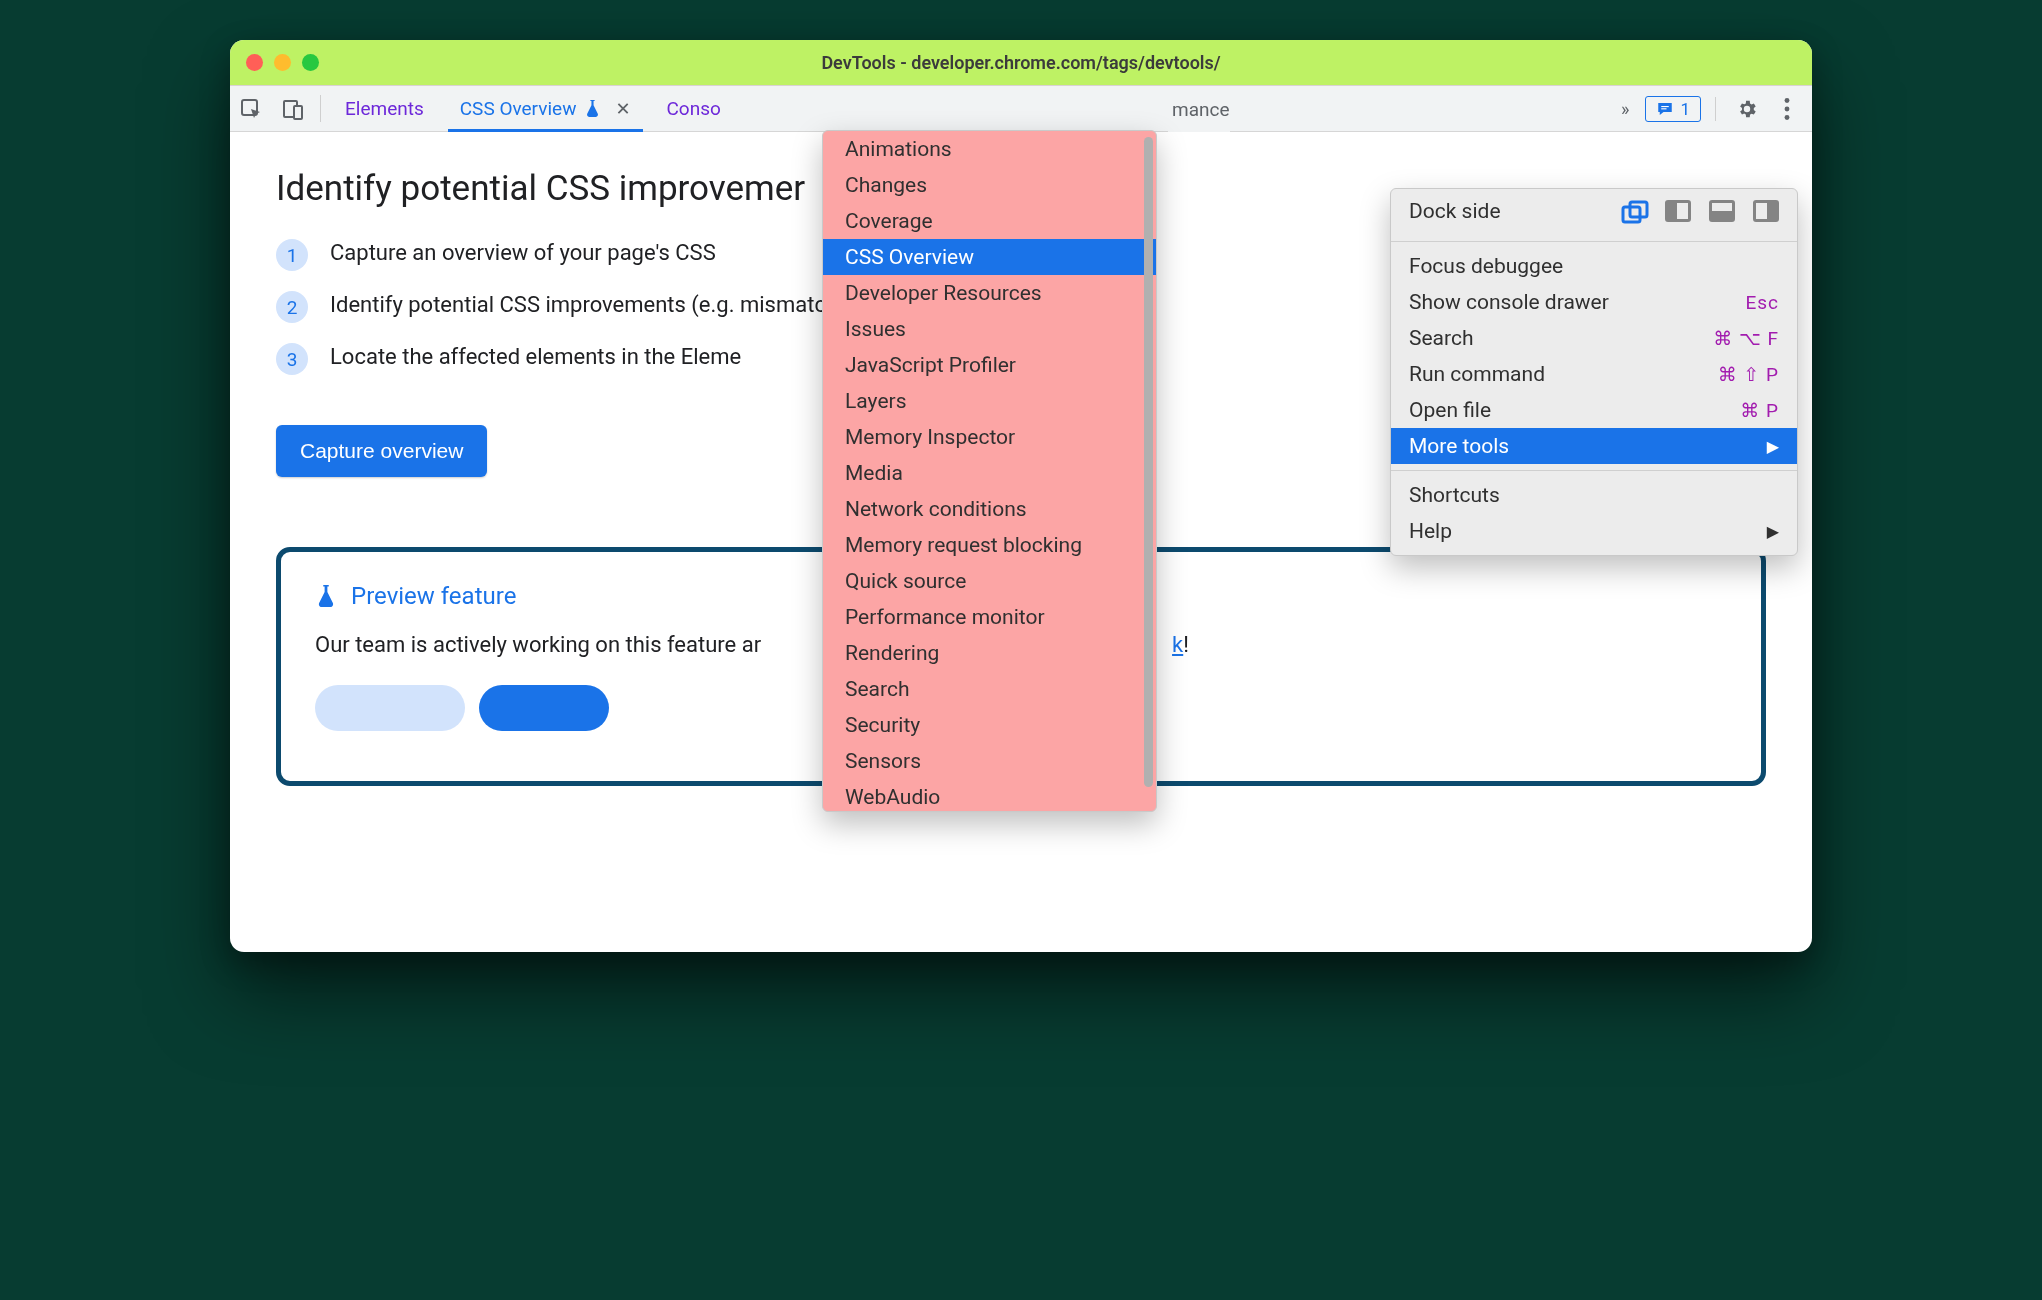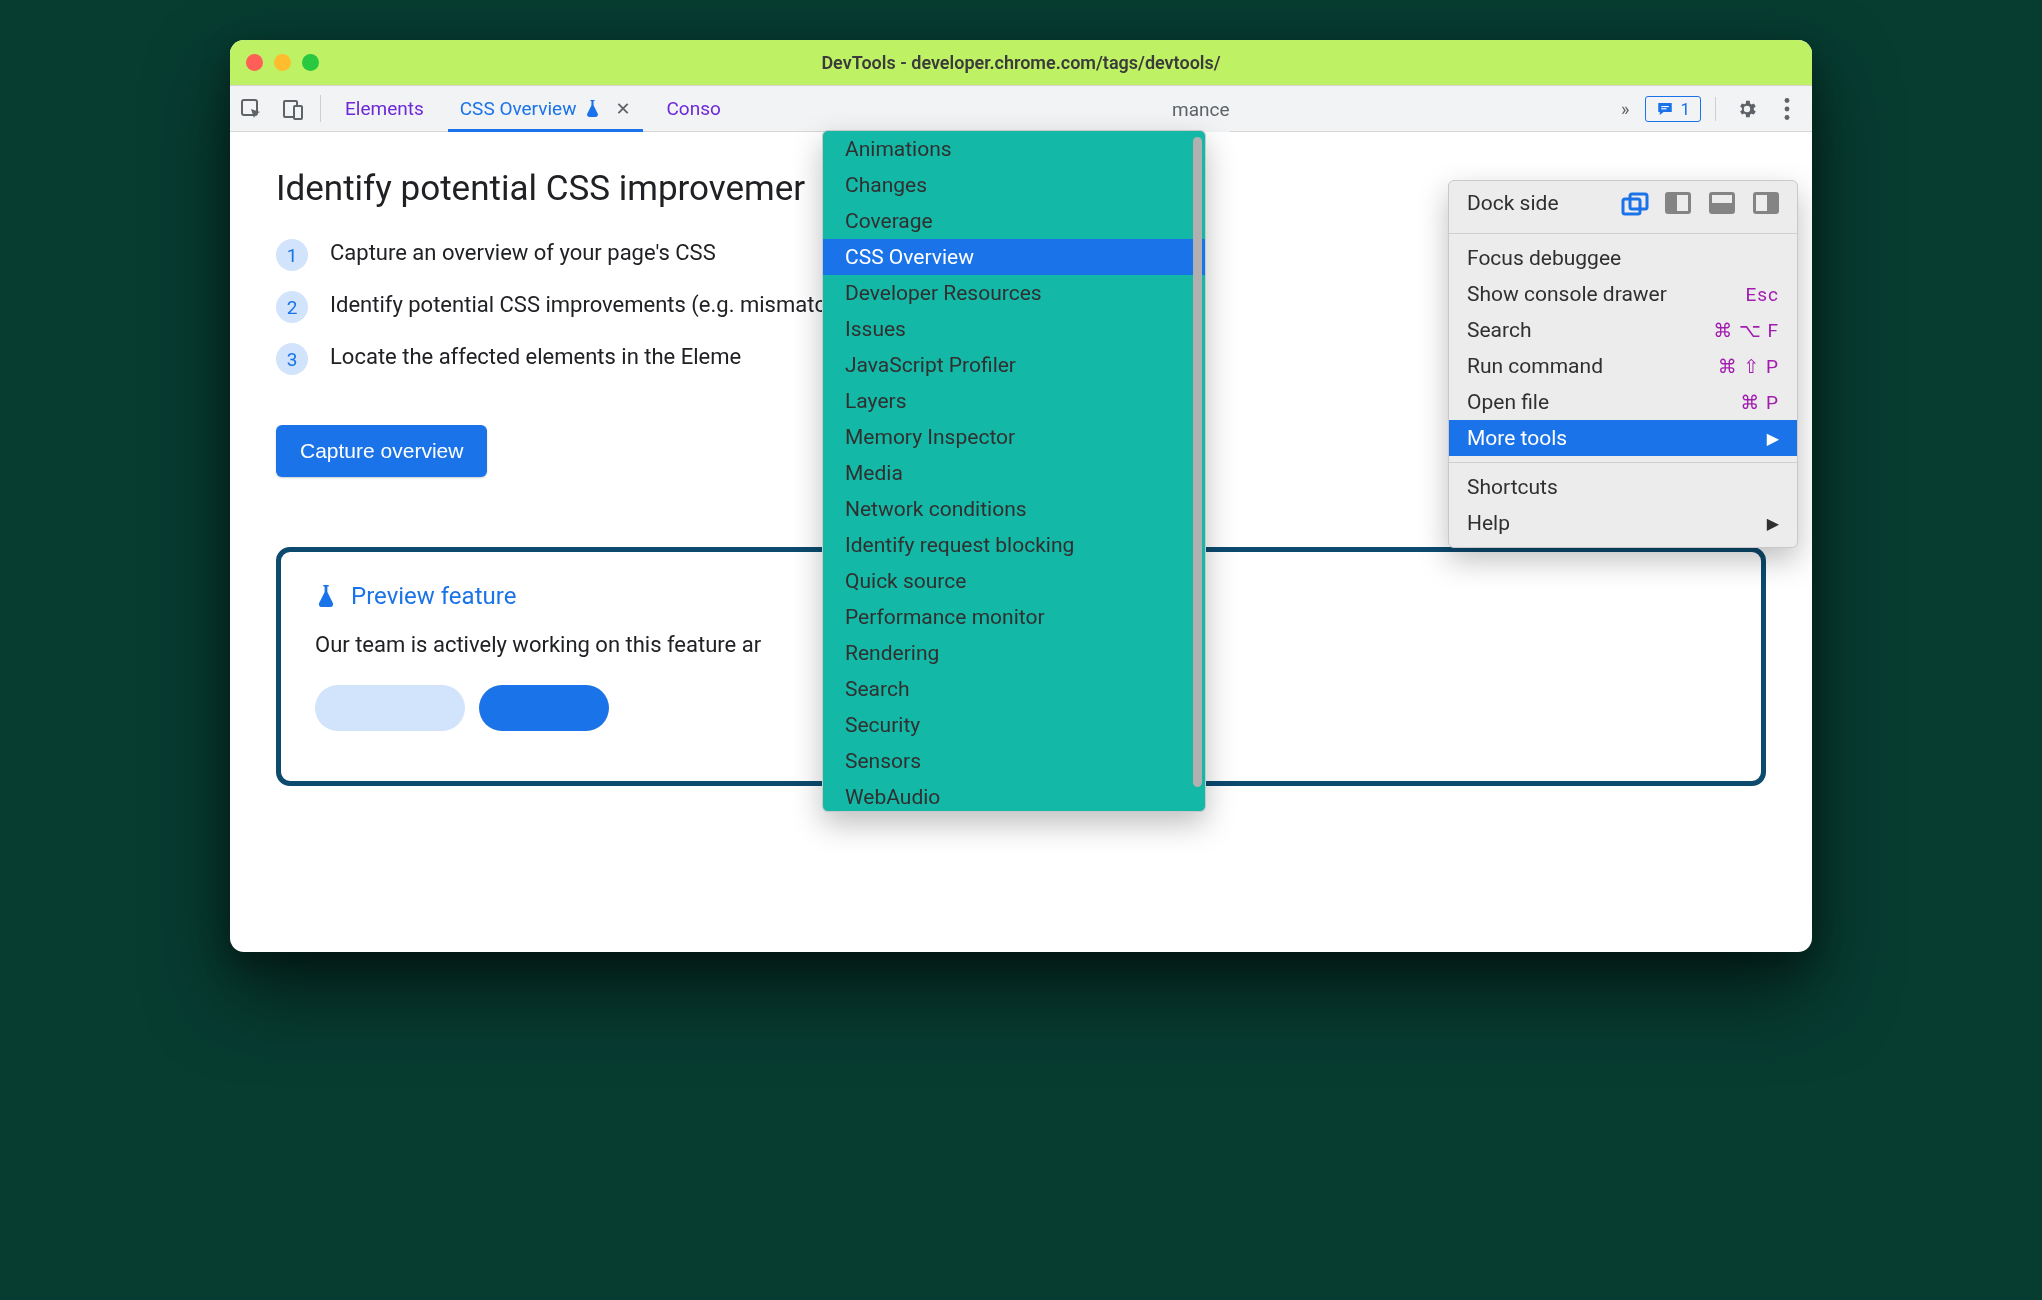--- a/index.html
+++ b/index.html
@@ -110,38 +110,38 @@
   .card-header { display: flex; align-items: center; gap: 14px; color: #1a73e8; font-size: 24px; margin-bottom: 22px;}
   .card p { font-size: 22px; }
   .link-frag { color: #1a73e8; text-decoration: underline; text-decoration-color: #1a73e8; }
   .pill-row { display:flex; gap: 14px; margin-top: 28px;}
   .pill { height: 46px; border-radius: 23px; }
   .pill.a { width: 150px; background: #d2e3fc; }
   .pill.b { width: 130px; background: #1a73e8; }
   
   .submenu {
     position: absolute; top: 90px; left: 592px;
-    width: 384px; background: #14b8a6;
+    width: 335px; background: #fca5a5;
     border: 1px solid #c9c9c9; border-radius: 6px;
     box-shadow: 0 12px 30px rgba(0,0,0,0.25);
     z-index: 30; overflow: hidden;
   }
   .submenu-scroll { max-height: 680px; overflow: hidden; position: relative; }
   .submenu-item {
     padding: 6px 22px; font-size: 21px; color: #303030; white-space: nowrap;
   }
   .submenu-item.selected { background: #1a73e8; color: #fff; }
   .submenu-scrollbar {
     position: absolute; right: 3px; top: 6px; width: 9px; height: 650px;
     background: #b0b0b0; border-radius: 5px;
   }
   
   .menu {
-    position: absolute; top: 140px; right: 14px;
-    width: 350px; background: #ececec;
+    position: absolute; top: 148px; right: 14px;
+    width: 408px; background: #ececec;
     border: 1px solid #c9c9c9; border-radius: 6px;
     box-shadow: 0 12px 30px rgba(0,0,0,0.25);
     z-index: 20; padding-bottom: 6px;
   }
   .menu-row {
     display: flex; align-items: center; padding: 6px 18px;
     font-size: 21px; color: #303030;
   }
   .menu-row .label { flex: 1; }
   .menu-row .shortcut { color: #a21caf; font-size: 19px; letter-spacing: 1px; }
@@ -289,21 +289,21 @@
       <div class="submenu-item">Changes</div>
       <div class="submenu-item">Coverage</div>
       <div class="submenu-item selected">CSS Overview</div>
       <div class="submenu-item">Developer Resources</div>
       <div class="submenu-item">Issues</div>
       <div class="submenu-item">JavaScript Profiler</div>
       <div class="submenu-item">Layers</div>
       <div class="submenu-item">Memory Inspector</div>
       <div class="submenu-item">Media</div>
       <div class="submenu-item">Network conditions</div>
-      <div class="submenu-item">Identify request blocking</div>
+      <div class="submenu-item">Memory request blocking</div>
       <div class="submenu-item">Quick source</div>
       <div class="submenu-item">Performance monitor</div>
       <div class="submenu-item">Rendering</div>
       <div class="submenu-item">Search</div>
       <div class="submenu-item">Security</div>
       <div class="submenu-item">Sensors</div>
       <div class="submenu-item">WebAudio</div>
 
       <div class="submenu-scrollbar"></div>
     </div>

